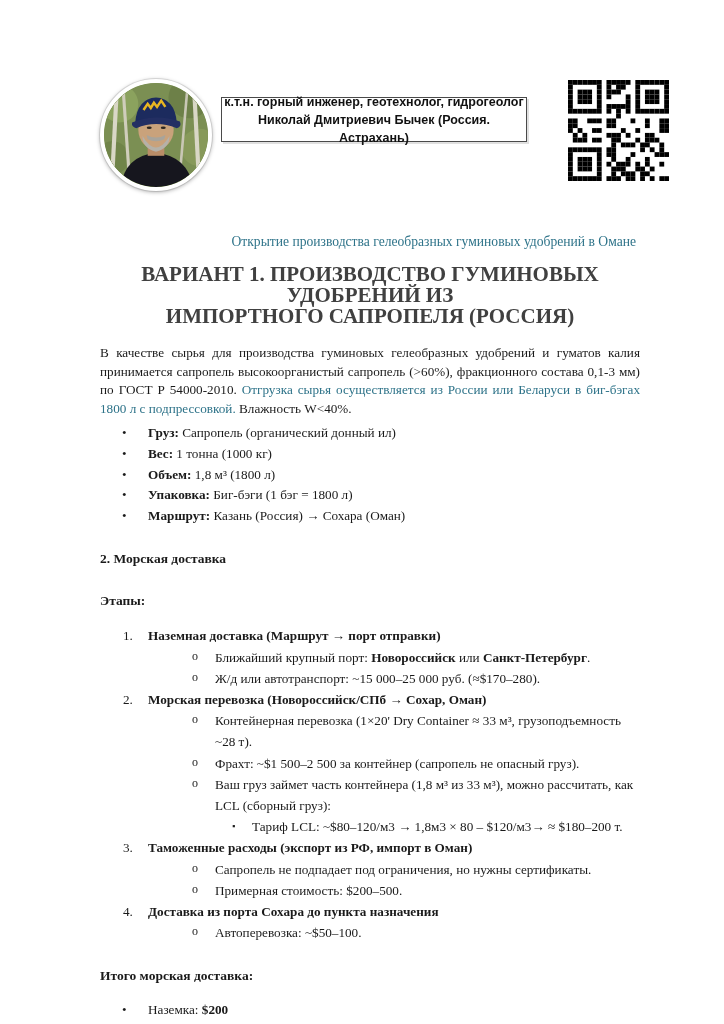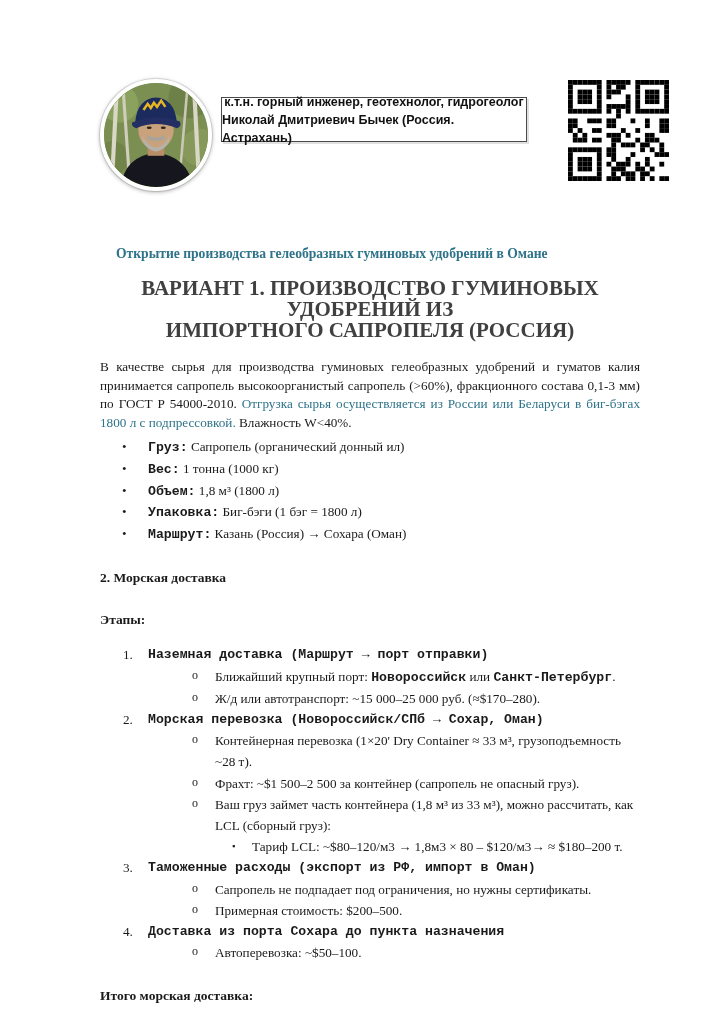--- a/index.html
+++ b/index.html
@@ -27,43 +27,43 @@
   }
   .avatar-wrap svg{display:block;width:104px;height:104px;}
   .info-box{
     position:absolute;left:221px;top:97px;
     width:304px;height:43px;
     border:1px solid #4a4a4a;
     box-shadow:2px 2px 0 rgba(0,0,0,.12);
     display:flex;flex-direction:column;justify-content:center;align-items:center;
     font-family:"Liberation Sans", sans-serif;
     font-weight:bold;font-size:12.5px;line-height:18px;
-    text-align:left;color:#111;
+    text-align:center;color:#111;
     background:#fff;
   }
   .qr{
     position:absolute;left:568px;top:80px;width:101px;height:101px;background:#fff;
   }
   .qr svg{display:block;width:101px;height:101px;fill:#000;}
   
   .content{
     position:absolute;left:100px;top:229px;width:540px;
     font-size:13.2px;line-height:18.6px;
   }
   .doc-title{
-    margin:16px;text-align:left;
-    font-size:13.6px;font-weight:bold;color:var(--teal);line-height:17px;
+    margin:4px;text-align:right;
+    font-size:13.6px;font-weight:normal;color:var(--teal);line-height:17px;
   }
   .variant-heading{
     margin:14px 0 6px 0;text-align:center;
     font-size:21px;font-weight:bold;color:var(--heading-gray);line-height:21px;
   }
   .intro{margin:17px 0 0 0;text-align:justify;}
   .teal{color:var(--teal);}
-  .b{font-weight:bold;font-family:Liberation Mono, monospace;}
+  .b{font-weight:bold;}
   .sec-h{margin:24px 0 0 0;font-size:13.5px;font-weight:bold;line-height:18px;}
   .sec-h.tight{}
   
   .list{margin-top:5px;}
   .li{position:relative;line-height:20.6px;}
   .li .m1{position:absolute;left:22px;top:0;font-size:13px;}
   .li .t1{display:block;padding-left:48px;}
   
   .steps{margin-top:15px;}
   .oli{position:relative;line-height:21.2px;}

